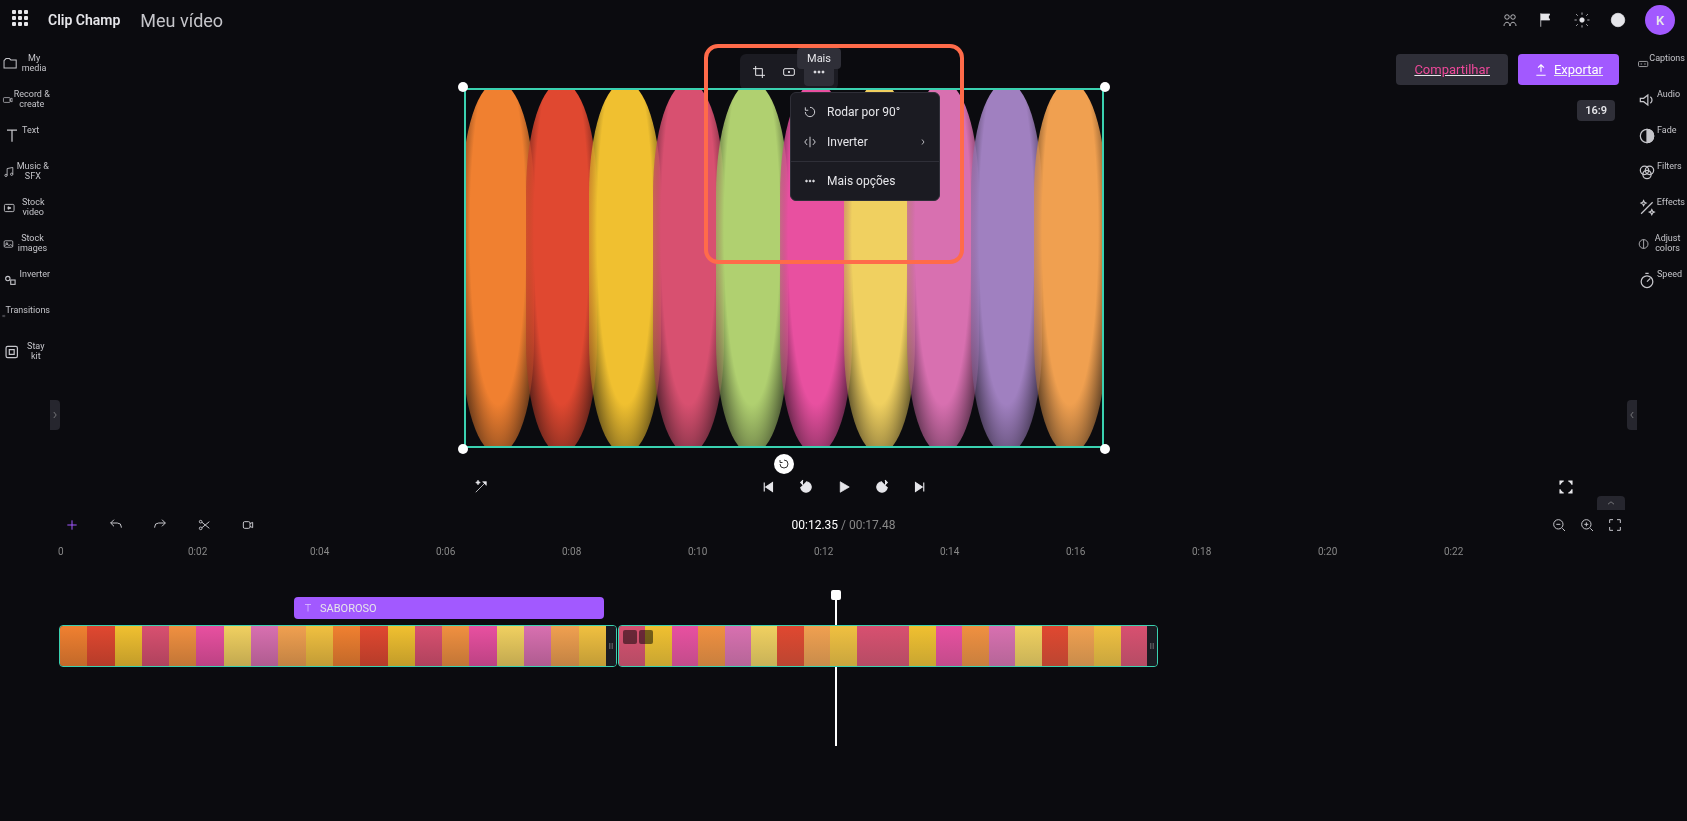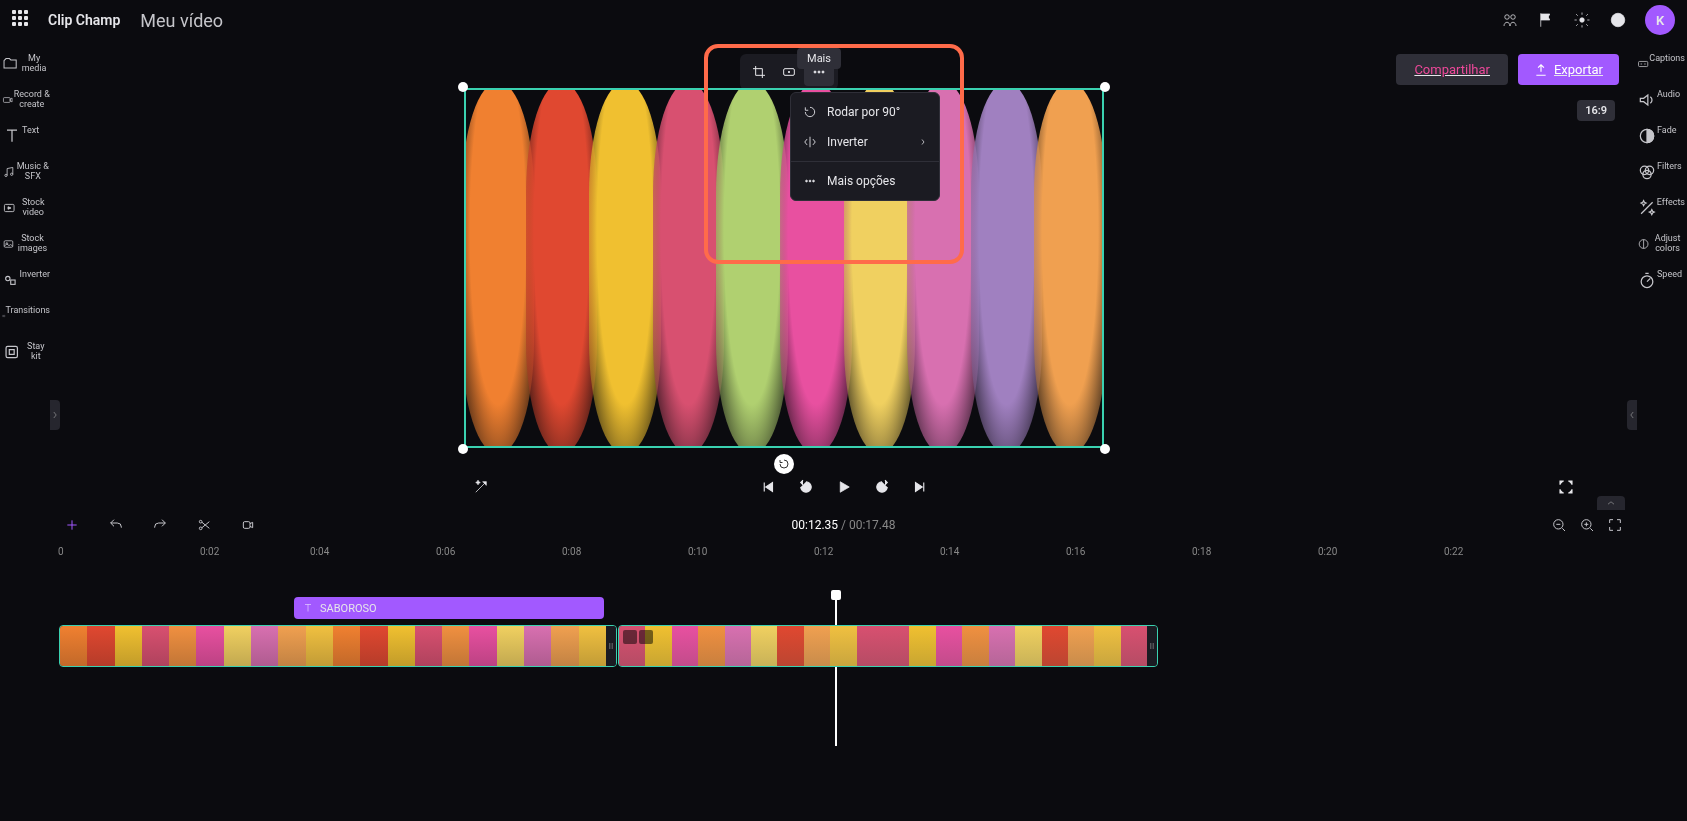--- a/index.html
+++ b/index.html
@@ -410,21 +410,21 @@
           <path d="M8 11h6M11 8v6M21 21l-4-4"></path>
         </svg>
       <svg class="tico" viewBox="0 0 24 24">
           <path d="M4 9V4h5M20 9V4h-5M4 15v5h5M20 15v5h-5"></path>
         </svg>
     </div>
   </div>
 
   <div class="ruler" id="ruler">
       <span class="tick" style="left: 0px;">0</span>
-      <span class="tick" style="left: 142px;">0:02</span>
+      <span class="tick" style="left: 130px;">0:02</span>
       <span class="tick" style="left: 252px;">0:04</span>
       <span class="tick" style="left: 378px;">0:06</span>
       <span class="tick" style="left: 504px;">0:08</span>
       <span class="tick" style="left: 630px;">0:10</span>
       <span class="tick" style="left: 756px;">0:12</span>
       <span class="tick" style="left: 882px;">0:14</span>
       <span class="tick" style="left: 1008px;">0:16</span>
       <span class="tick" style="left: 1134px;">0:18</span>
       <span class="tick" style="left: 1260px;">0:20</span>
       <span class="tick" style="left: 1386px;">0:22</span>

